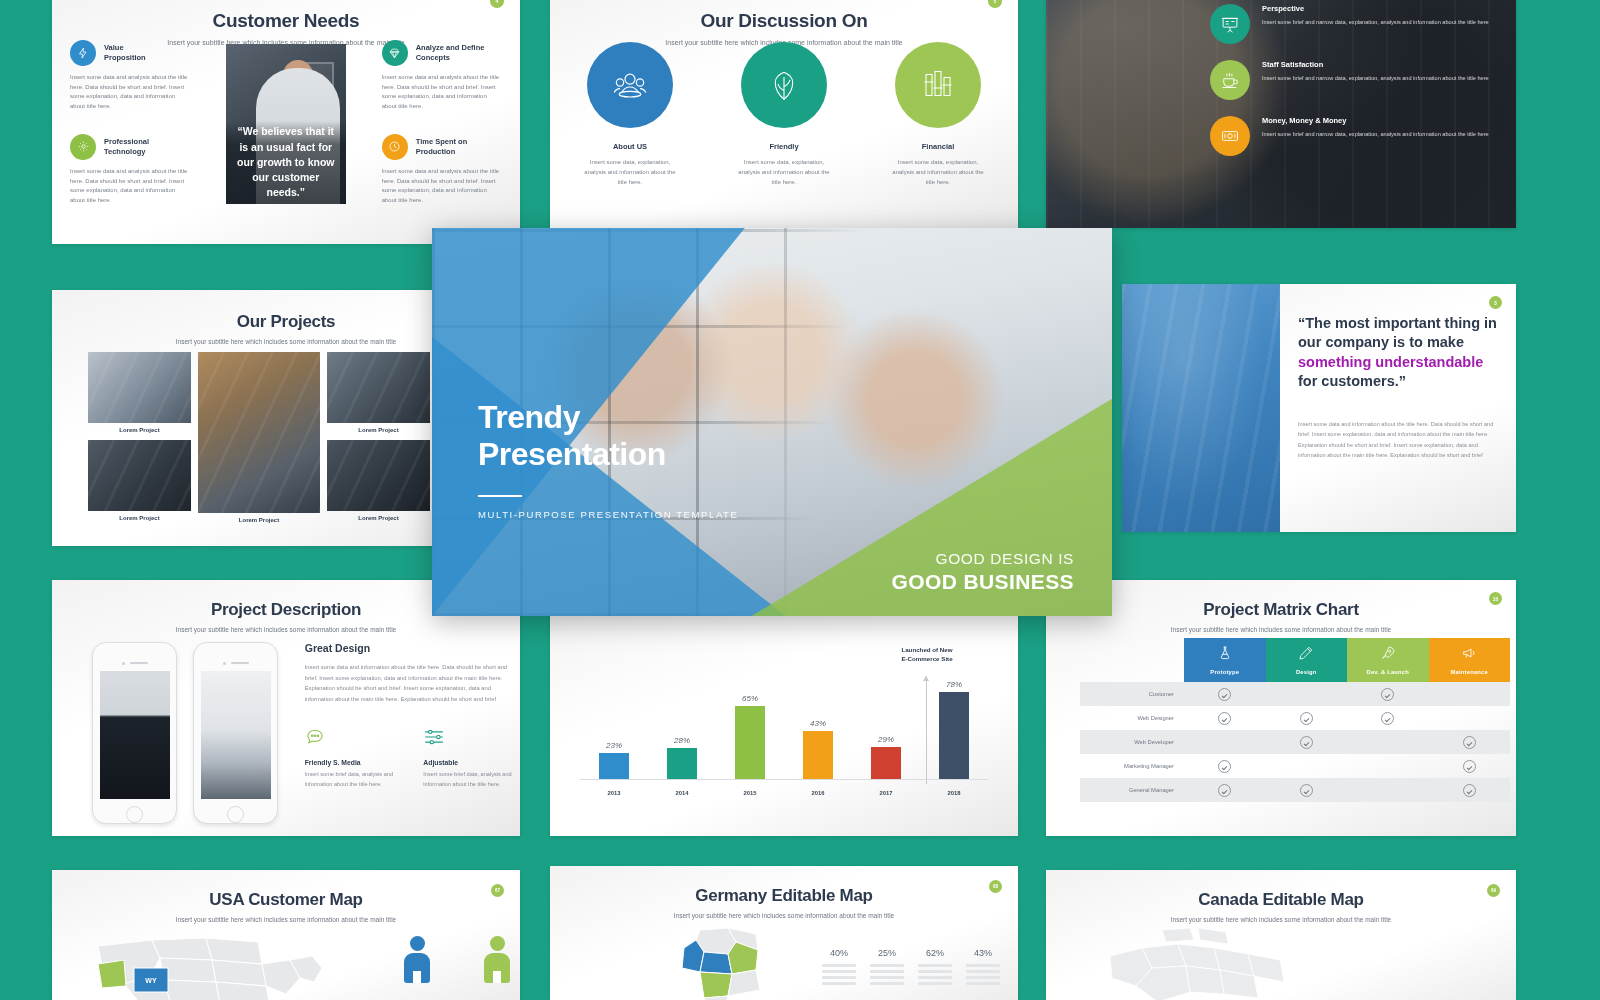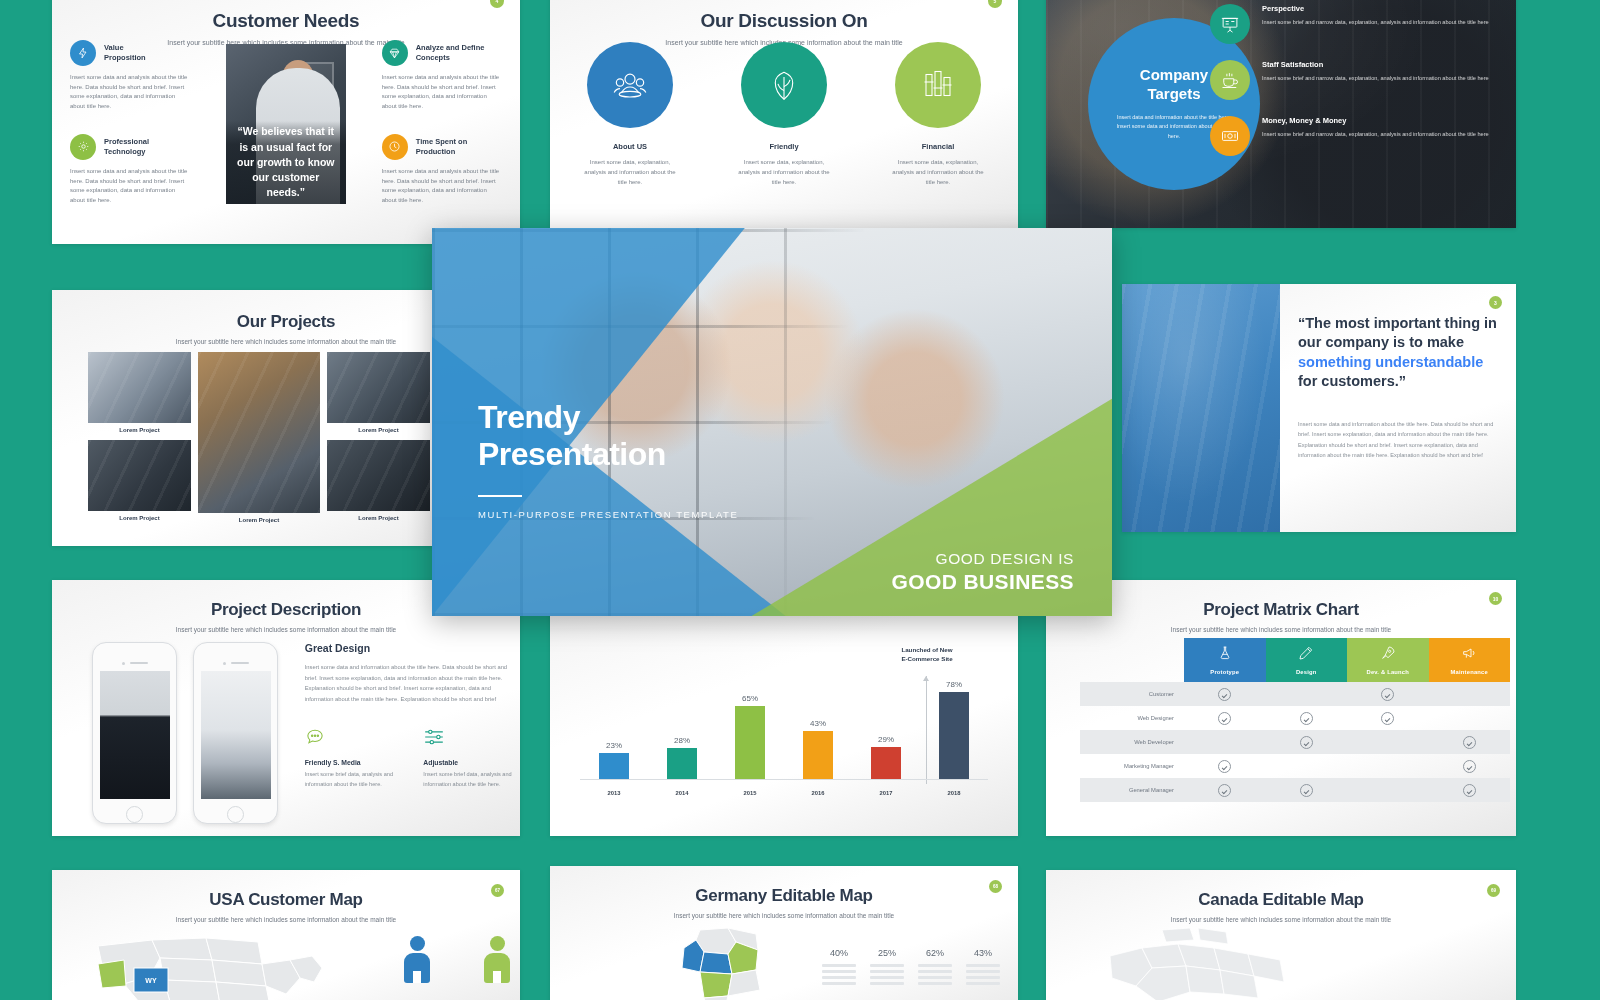--- a/index.html
+++ b/index.html
@@ -147,21 +147,21 @@
 
   
   #slide-quote { left: 1122px; top: 284px; width: 394px; height: 248px; }
   .qt-photo { position:absolute; left:0; top:0; width: 158px; height:100%;
     background: linear-gradient(160deg,#5b9bd0 0%,#3f84bf 45%,#2f6fa8 100%); }
   .qt-photo::after{ content:""; position:absolute; inset:0;
     background: repeating-linear-gradient(100deg, rgba(255,255,255,.07) 0 4px, transparent 4px 26px),
                 radial-gradient(ellipse at 40% 30%, rgba(255,255,255,.16), transparent 60%); }
   .qt-body { position:absolute; left: 176px; right: 18px; top: 30px; }
   .qt-h { font-size: 14.5px; font-weight:bold; color:#2e3b4e; line-height:1.33; }
-  .qt-h .hl { color:#3b82f6; }
+  .qt-h .hl { color:#a21caf; }
   .qt-p { font-size: 5.6px; color:#8a9199; line-height:1.85; margin-top: 28px; }
 
   
   #slide-project-description { left: 52px; top: 580px; width: 468px; height: 256px; }
   .pd-title { font-size: 17px; padding-top: 20px; }
   .pd-sub { font-size: 6.5px; padding-top: 6px; }
   .pd-wrap { position:absolute; top: 62px; left: 0; width:100%; display:flex; }
   .pd-phones { width: 54%; display:flex; justify-content:center; gap: 16px; padding-left: 14px;}
   .phone { width: 85px; height: 182px; border-radius: 14px; background:#fbfbfb;
            border:1px solid #dadde1; box-shadow: 0 2px 4px rgba(0,0,0,.10);
@@ -181,21 +181,21 @@
   .pd-fh { font-size: 6.8px; font-weight:bold; color:#2e3b4e; margin-top: 8px; }
   .pd-fp { font-size: 5.6px; color:#868d95; line-height:1.75; margin-top: 4px; }
 
   
   #slide-bar-chart { left: 550px; top: 594px; width: 468px; height: 242px; }
   .bc-sub { font-size: 6.5px; padding-top: 6px; }
   .bc-plot { position:absolute; left: 22px; right: 22px; top: 46px; height: 162px; }
   .bc-axis { position:absolute; left: 8px; right: 8px; bottom: 22px; height:1px; background:#d9dde1; }
   .bc-bars { position:absolute; left: 8px; right: 8px; bottom: 23px; height: 126px;
              display:flex; align-items:flex-end; justify-content:space-around; }
-  .bc-bargroup { width: 46px; display:flex; flex-direction:column; align-items:center; }
+  .bc-bargroup { width: 46px; display:flex; flex-direction:column; align-items:center;font-style:italic; }
   .bc-val { font-size: 8px; color:#5b6570; margin-bottom: 3px; }
   .bc-bar { width: 30px; }
   .bc-labels { position:absolute; left: 8px; right: 8px; bottom: 6px;
                display:flex; justify-content:space-around; }
   .bc-lab { width:46px; text-align:center; font-size:5.8px; font-weight:bold; color:#3b4552; }
   .bc-anno { position:absolute; left: 300px; top: 6px; width: 110px; text-align:center; }
   .bc-anno b { font-size: 6.2px; color:#2e3b4e; line-height:1.45; display:block; }
   .bc-annoline { position:absolute; left: 354px; top: 36px; width:1px; height: 108px; background:#c4c9ce; }
   .bc-annoline::before{ content:""; position:absolute; top:0; left:-3px; width:0;height:0;
     border-left:3px solid transparent;border-right:3px solid transparent;border-bottom:5px solid #c4c9ce; }
@@ -414,24 +414,20 @@
           <div class="dz-h">Financial</div>
           <div class="dz-p">Insert some data, explanation, analysis and information about the title here.</div>
         </div>
       </div>
     </div>
   </div>
 
   <div class="slide" id="slide-company-targets">
     <div class="ct-photo"></div>
     <div class="slide-inner">
-      <div class="ct-bigcircle">
-        <h3>Company<br>Targets</h3>
-        <p>Insert data and information about the title here. Insert some data and information about the title here.</p>
-      </div>
       <div class="ct-items">
         <div class="ct-item">
           <div class="icircle ct-ic" style="background:#1aa085">
             <svg width="20" height="20" viewBox="0 0 32 32" fill="none" stroke="#fff" stroke-width="1.5">
               <rect x="5" y="7" width="22" height="14" rx="1"></rect>
                 <path d="M3 7h26"></path>
                 <path d="M16 21v5"></path>
               <path d="M12 29l4-3 4 3"></path>
                 <path d="M9 12h5M9 16h5M18 12h5"></path>
             </svg>

